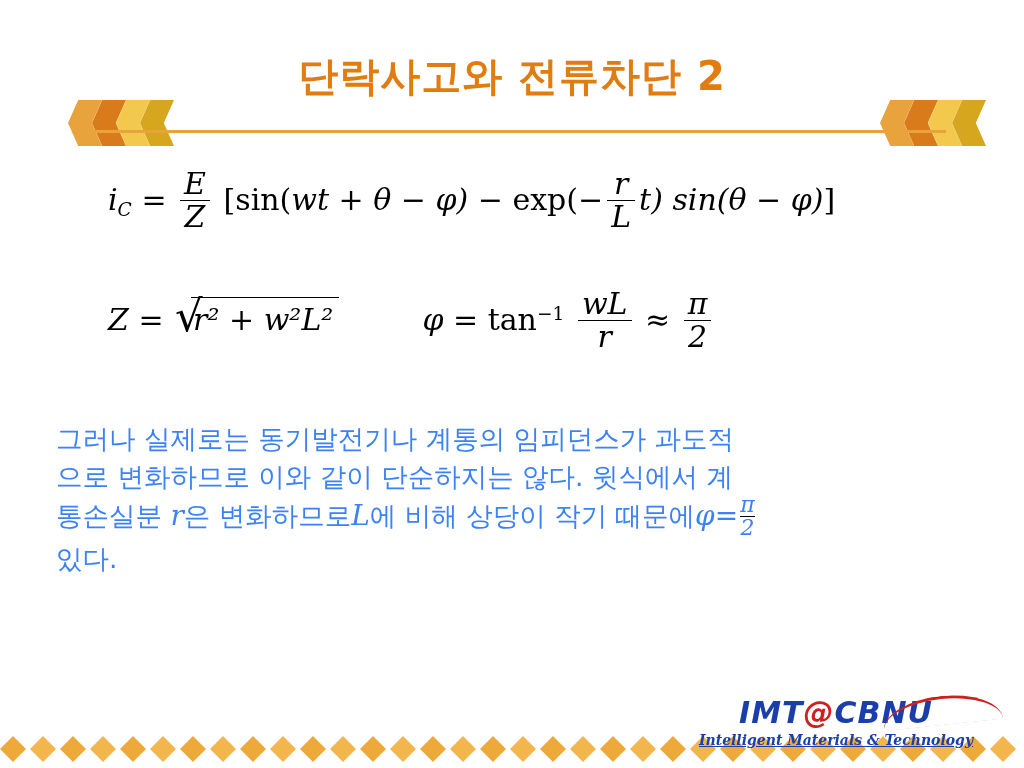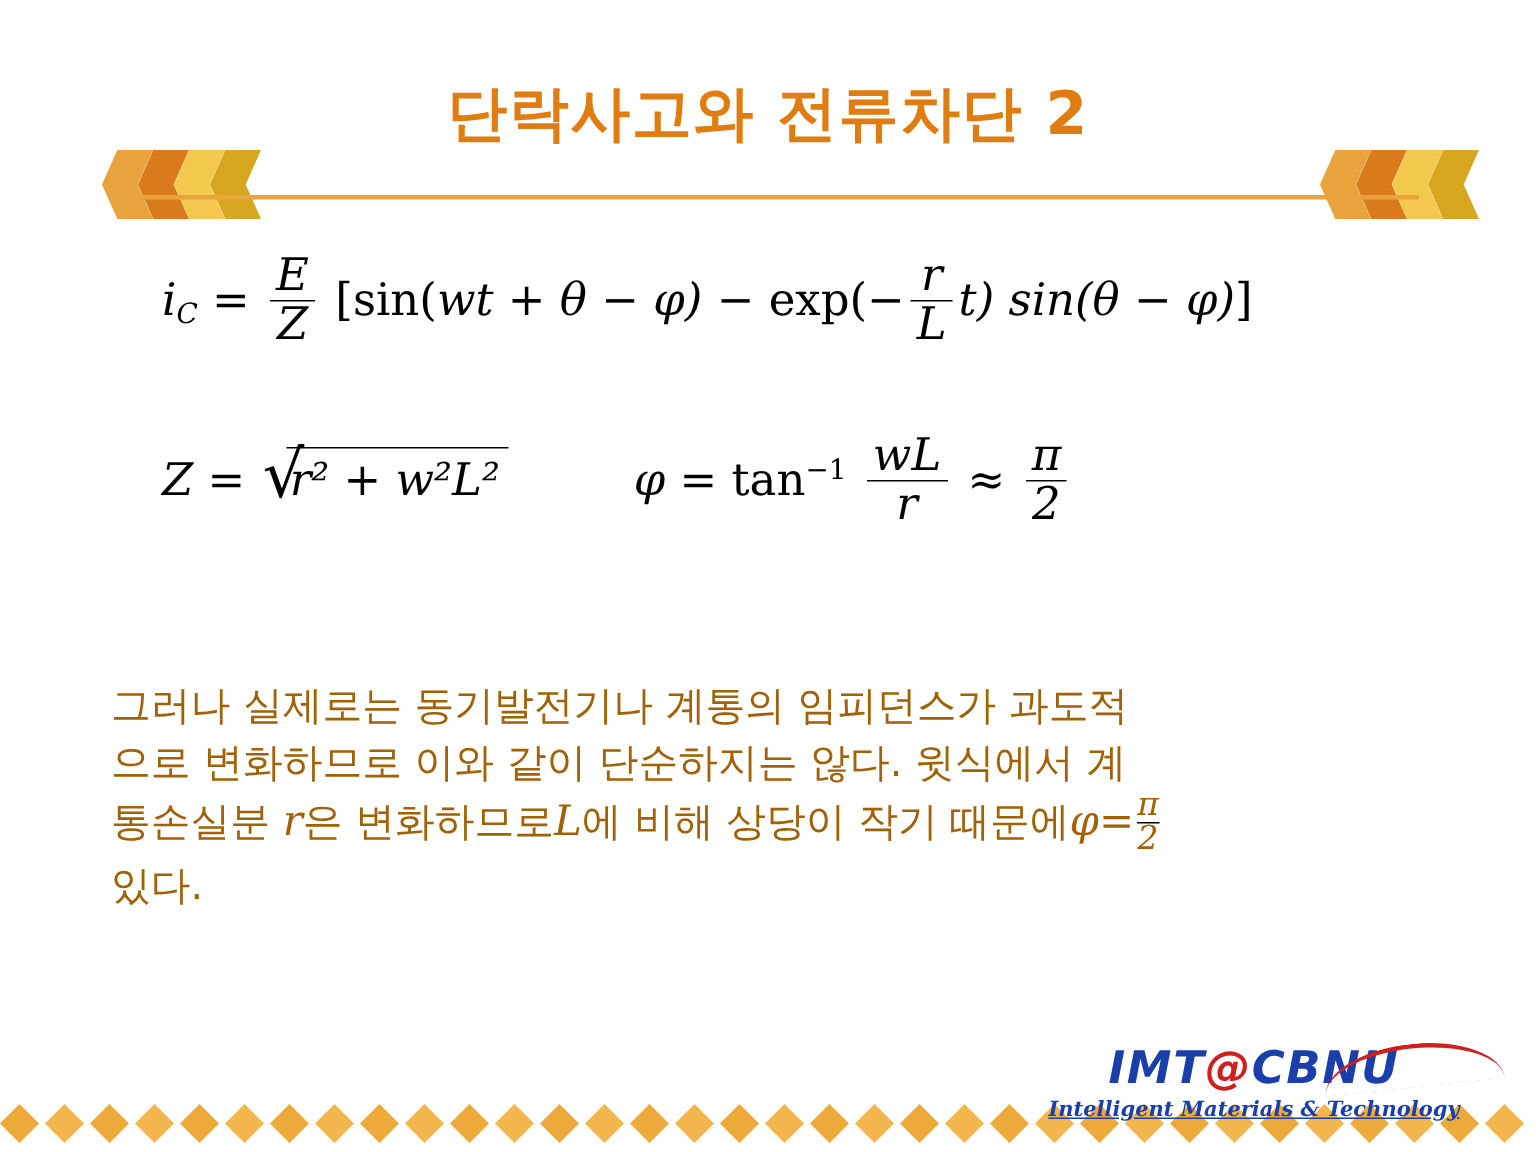--- a/index.html
+++ b/index.html
@@ -124,28 +124,27 @@
     position: absolute;
     left: 0;
     top: -2px;
     font-size: 1.45em;
     line-height: 1;
   }
 
   
   .body-text {
     position: absolute;
-    left: 74px;
+    left: 56px;
     top: 420px;
     width: 900px;
     font-size: 26.5px;
     line-height: 1.42;
-    color: #a16207;
+    color: #3b82f6;
     font-family: "DejaVu Sans", "Liberation Sans", sans-serif;
-    margin-top: 32px;
   }
   .body-text .inl-math {
     font-family: "DejaVu Serif", "Liberation Serif", serif;
     font-style: italic;
     font-size: 28px;
   }
   .body-text .inl-frac {
     display: inline-block;
     vertical-align: middle;
     text-align: center;

